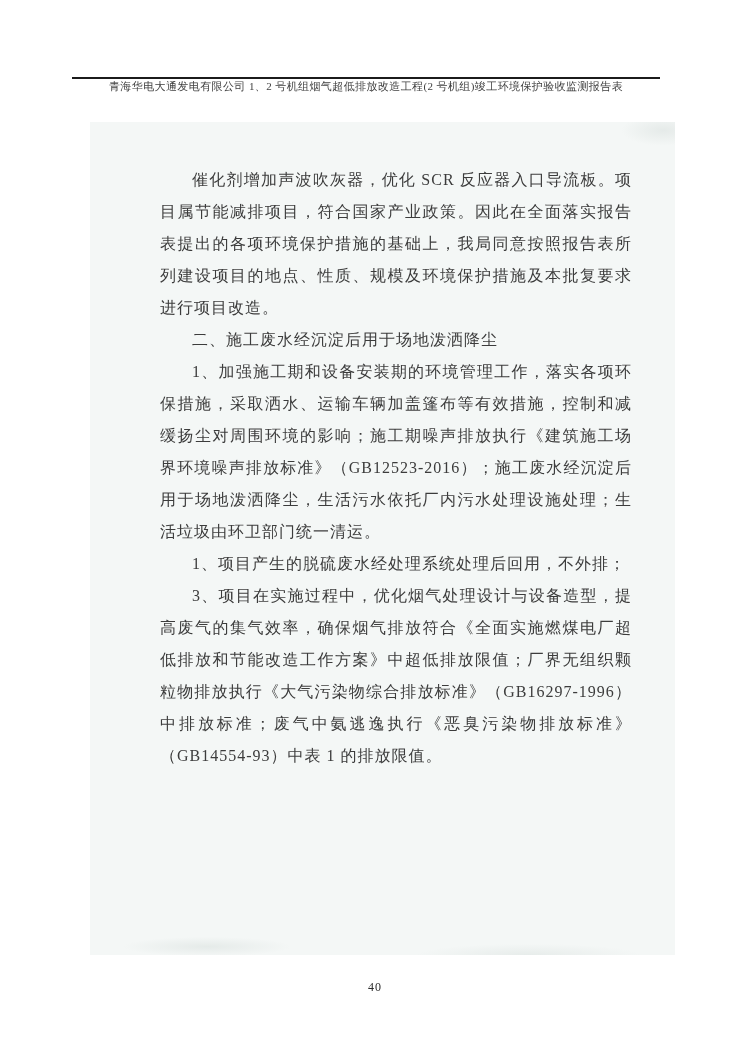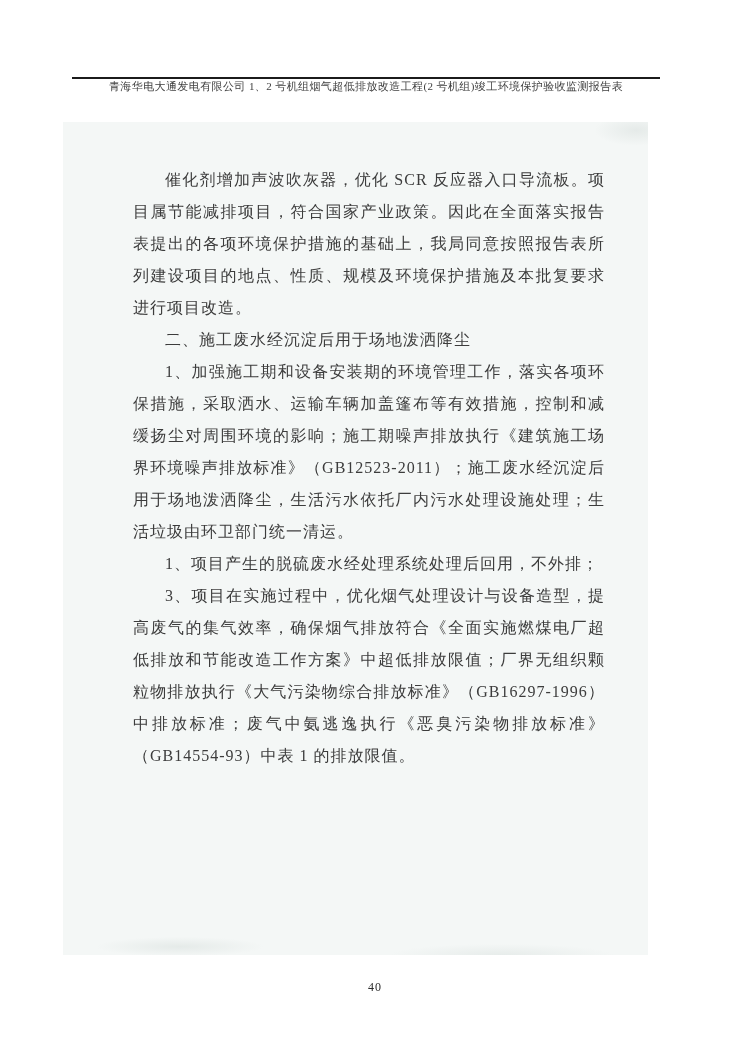--- a/index.html
+++ b/index.html
@@ -35,21 +35,21 @@
     top: 77px;
     left: 72px;
     width: 588px;
     height: 2px;
     background: #1b1b1b;
   }
 
   
   .scan-page {
     position: absolute;
-    left: 63px;
+    left: 90px;
     top: 122px;
     width: 585px;
     height: 833px;
     background:
       radial-gradient(120px 14px at 20% 99%, rgba(190,202,198,0.28), rgba(190,202,198,0) 70%),
       radial-gradient(160px 16px at 75% 100%, rgba(190,202,198,0.24), rgba(190,202,198,0) 70%),
       radial-gradient(60px 22px at 98% 1%, rgba(195,205,202,0.30), rgba(195,205,202,0) 70%),
       radial-gradient(300px 200px at 50% 40%, rgba(244,247,246,1), rgba(244,247,246,1)),
       #f4f7f6;
     font-family: Liberation Serif, serif;
@@ -94,21 +94,21 @@
 <div class="page-header">
   <div class="title">青海华电大通发电有限公司 1、2 号机组烟气超低排放改造工程(2 号机组)竣工环境保护验收监测报告表</div>
 </div>
 
 <div class="header-rule"></div>
 
 <div class="scan-page">
   <div class="content">
     <p>催化剂增加声波吹灰器，优化 SCR 反应器入口导流板。项目属节能减排项目，符合国家产业政策。因此在全面落实报告表提出的各项环境保护措施的基础上，我局同意按照报告表所列建设项目的地点、性质、规模及环境保护措施及本批复要求进行项目改造。</p>
     <p>二、施工废水经沉淀后用于场地泼洒降尘</p>
-    <p>1、加强施工期和设备安装期的环境管理工作，落实各项环保措施，采取洒水、运输车辆加盖篷布等有效措施，控制和减缓扬尘对周围环境的影响；施工期噪声排放执行《建筑施工场界环境噪声排放标准》（GB12523-2011）；施工废水经沉淀后用于场地泼洒降尘，生活污水依托厂内污水处理设施处理；生活垃圾由环卫部门统一清运。</p>
+    <p>1、加强施工期和设备安装期的环境管理工作，落实各项环保措施，采取洒水、运输车辆加盖篷布等有效措施，控制和减缓扬尘对周围环境的影响；施工期噪声排放执行《建筑施工场界环境噪声排放标准》（GB12523-2016）；施工废水经沉淀后用于场地泼洒降尘，生活污水依托厂内污水处理设施处理；生活垃圾由环卫部门统一清运。</p>
     <p>1、项目产生的脱硫废水经处理系统处理后回用，不外排；</p>
     <p>3、项目在实施过程中，优化烟气处理设计与设备造型，提高废气的集气效率，确保烟气排放符合《全面实施燃煤电厂超低排放和节能改造工作方案》中超低排放限值；厂界无组织颗粒物排放执行《大气污染物综合排放标准》（GB16297-1996）中排放标准；废气中氨逃逸执行《恶臭污染物排放标准》（GB14554-93）中表 1 的排放限值。</p>
   </div>
 </div>
 
 <div class="page-footer">
   <span class="pageno">40</span>
 </div>
 
 </body></html>

